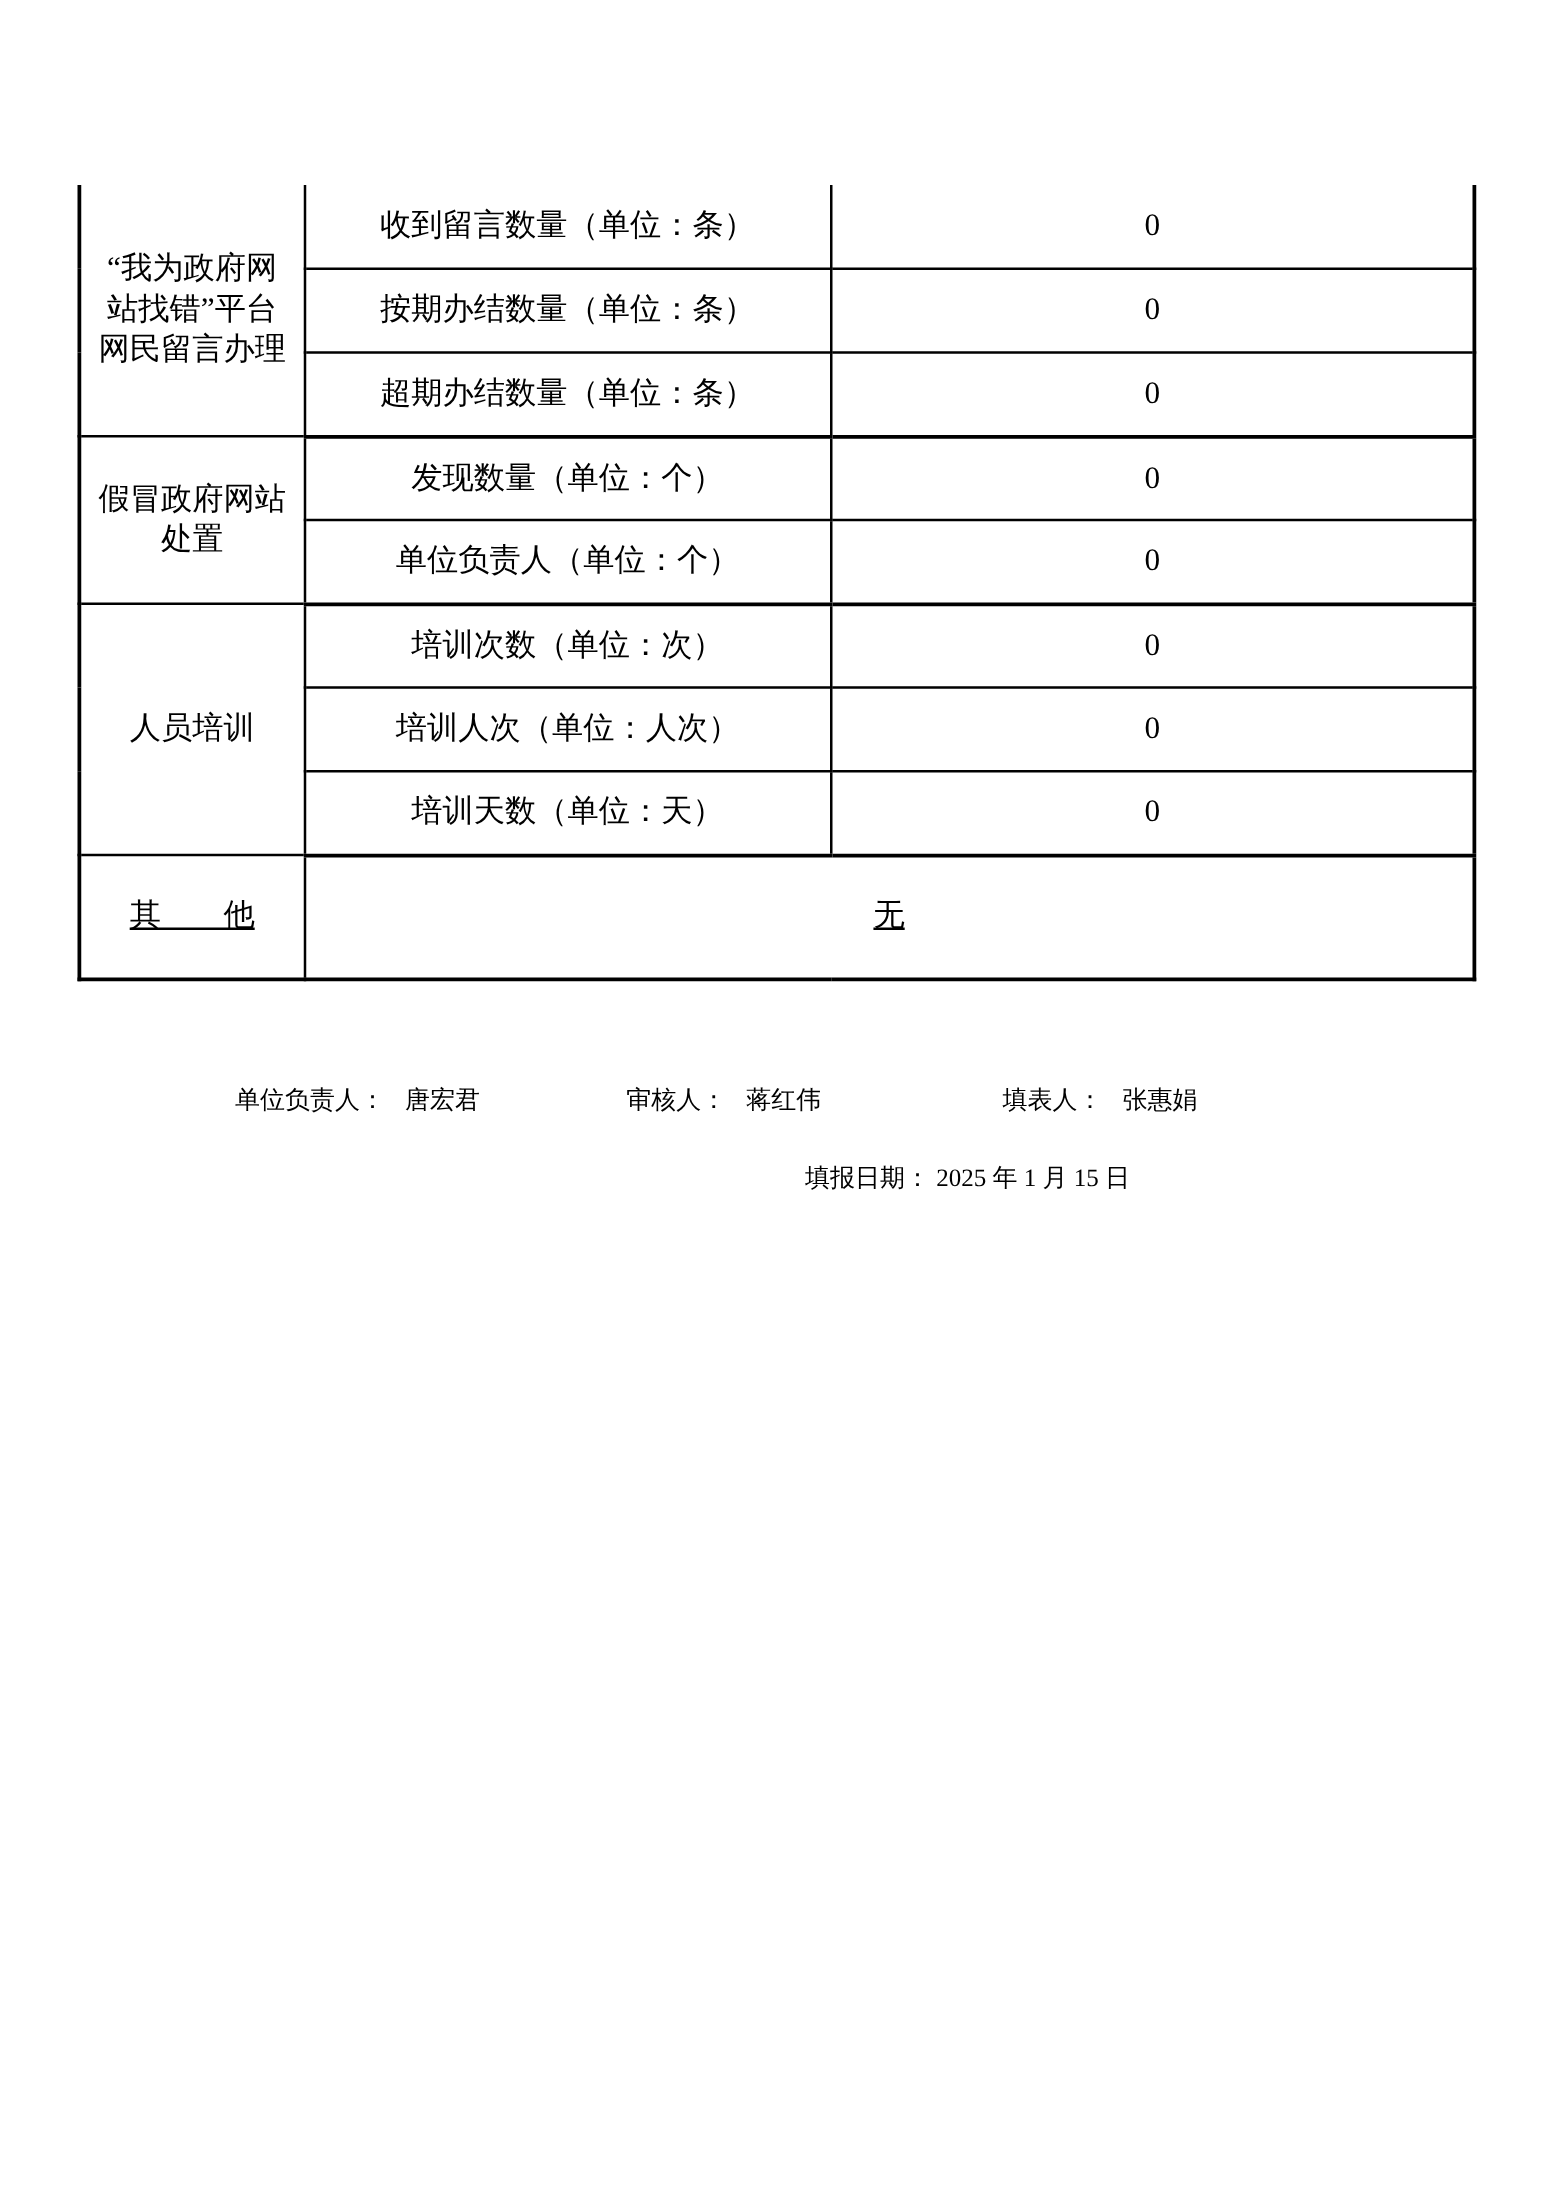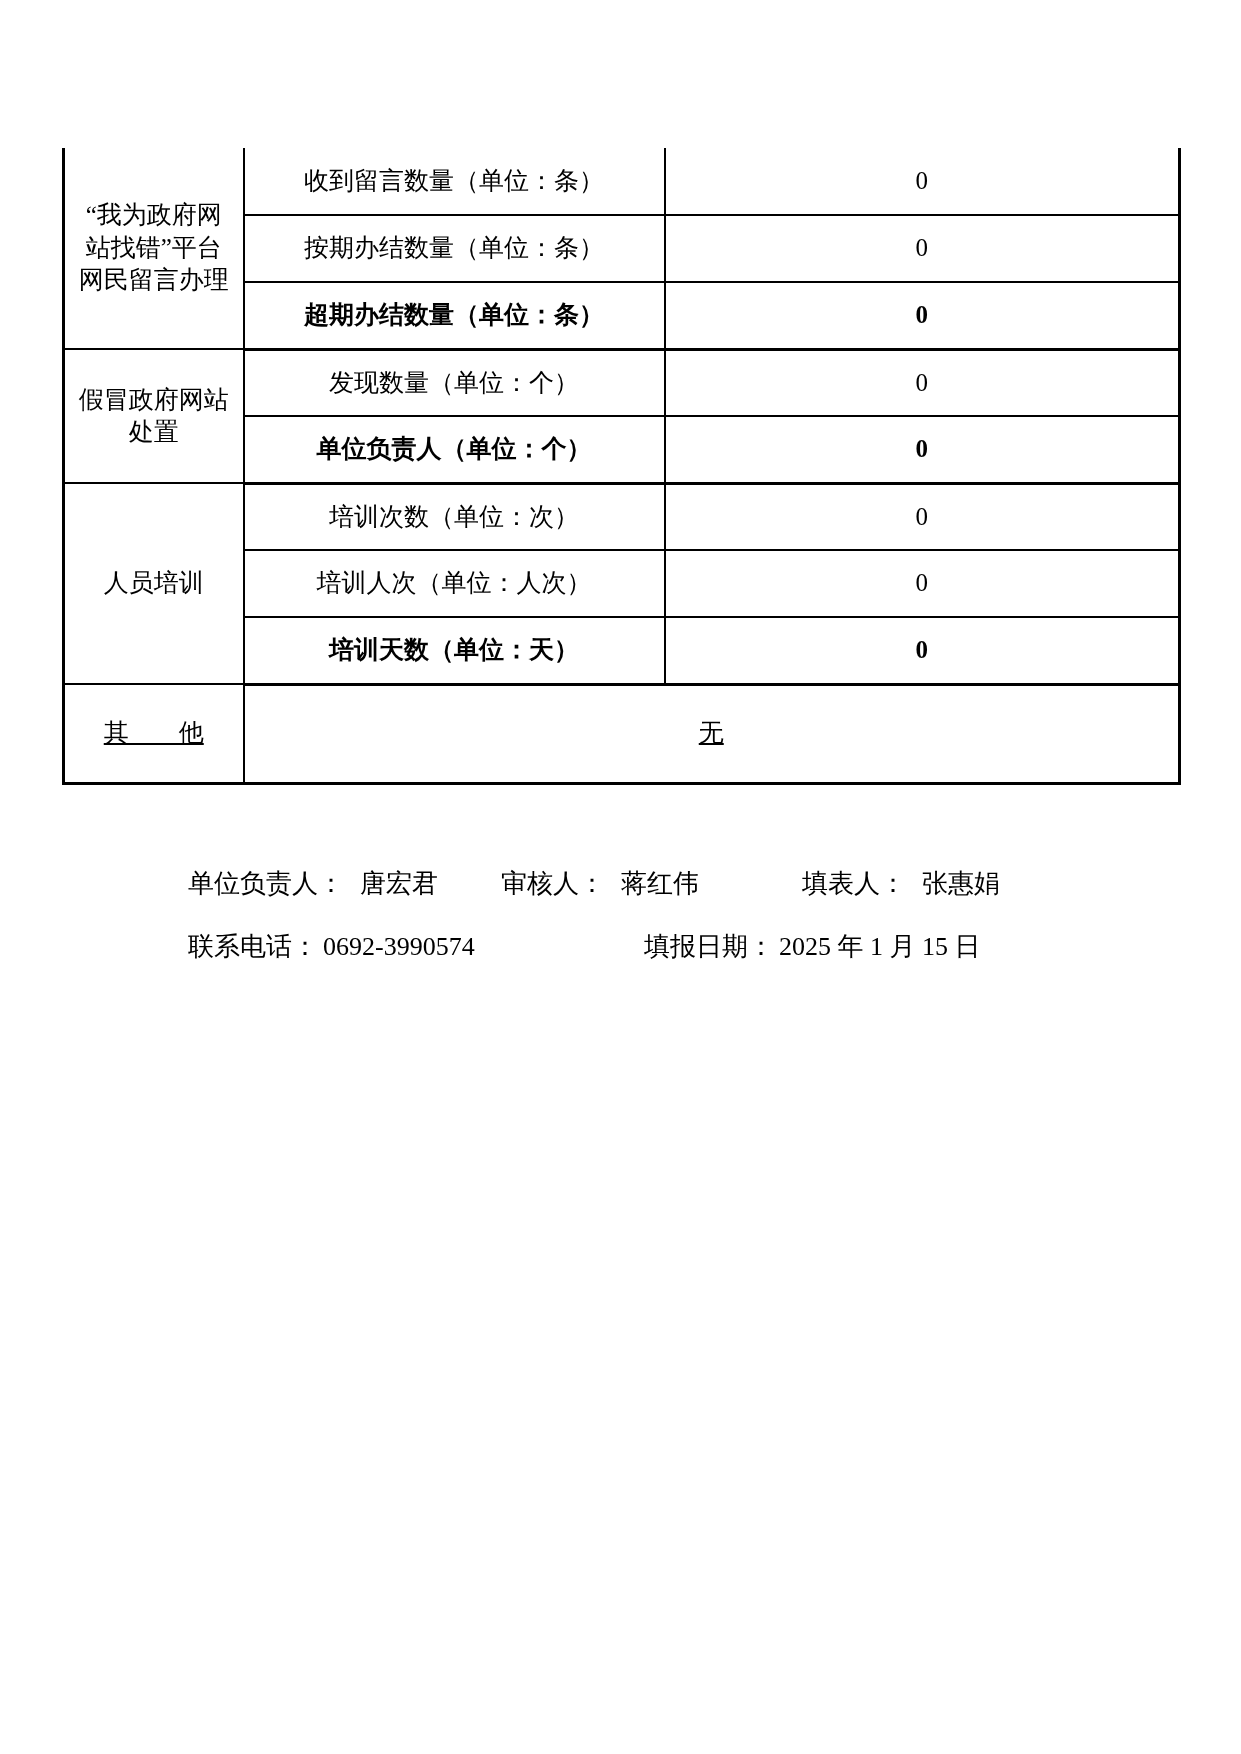--- a/index.html
+++ b/index.html
@@ -30,30 +30,30 @@
   table.report tr.other-row { height: 99px; text-decoration: underline; }
   table.report td {
     border: 2px solid #000;
     padding: 0;
     text-align: center;
     vertical-align: middle;
     font-size: 25px;
     line-height: 1.3;
   }
   table.report tr.first-row td { border-top: none; }
-  table.report tr.sec-end td { border-bottom-width: 3px; font-weight: bold; }
+  table.report tr.sec-end td { border-bottom-width: 3px; }
   td.sec-label {
     white-space: pre-line;
     line-height: 68px;
     font-size: 25px;
   }
   td.value-cell { font-size: 25px; }
   .footer-item {
     position: absolute;
-    font-size: 26px;
+    font-size: 20px;
     white-space: nowrap;
   }
   .f-owner    { left: 188px; top: 866px; }
   .f-auditor  { left: 501px; top: 866px; }
   .f-preparer { left: 802px; top: 866px; }
   .f-phone    { left: 188px; top: 929px; }
   .f-date     { left: 644px; top: 929px; }
   .f-gap  { margin-left: 16px; }
   .f-gap0 { margin-left: 5px; }
 </style>
@@ -121,20 +121,17 @@
   <div class="footer-item f-owner">
     <span>单位负责人：</span><span class="f-gap">唐宏君</span>
   </div>
   <div class="footer-item f-auditor">
     <span>审核人：</span><span class="f-gap">蒋红伟</span>
   </div>
   <div class="footer-item f-preparer">
     <span>填表人：</span><span class="f-gap">张惠娟</span>
   </div>
 
-  <div class="footer-item f-phone">
-    <span>联系电话：</span><span class="f-gap0">0692-3990574</span>
-  </div>
   <div class="footer-item f-date">
     <span>填报日期：</span><span class="f-gap0">2025 年 1 月 15 日</span>
   </div>
 
 </div>
 
 </body></html>

